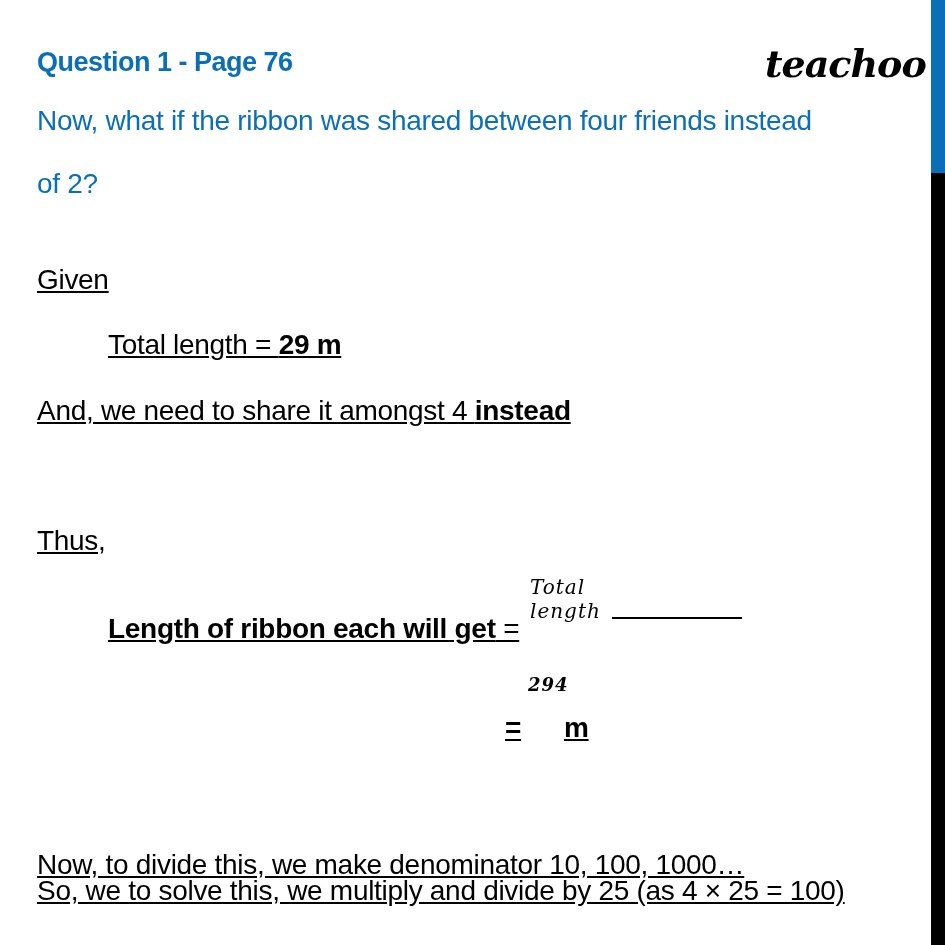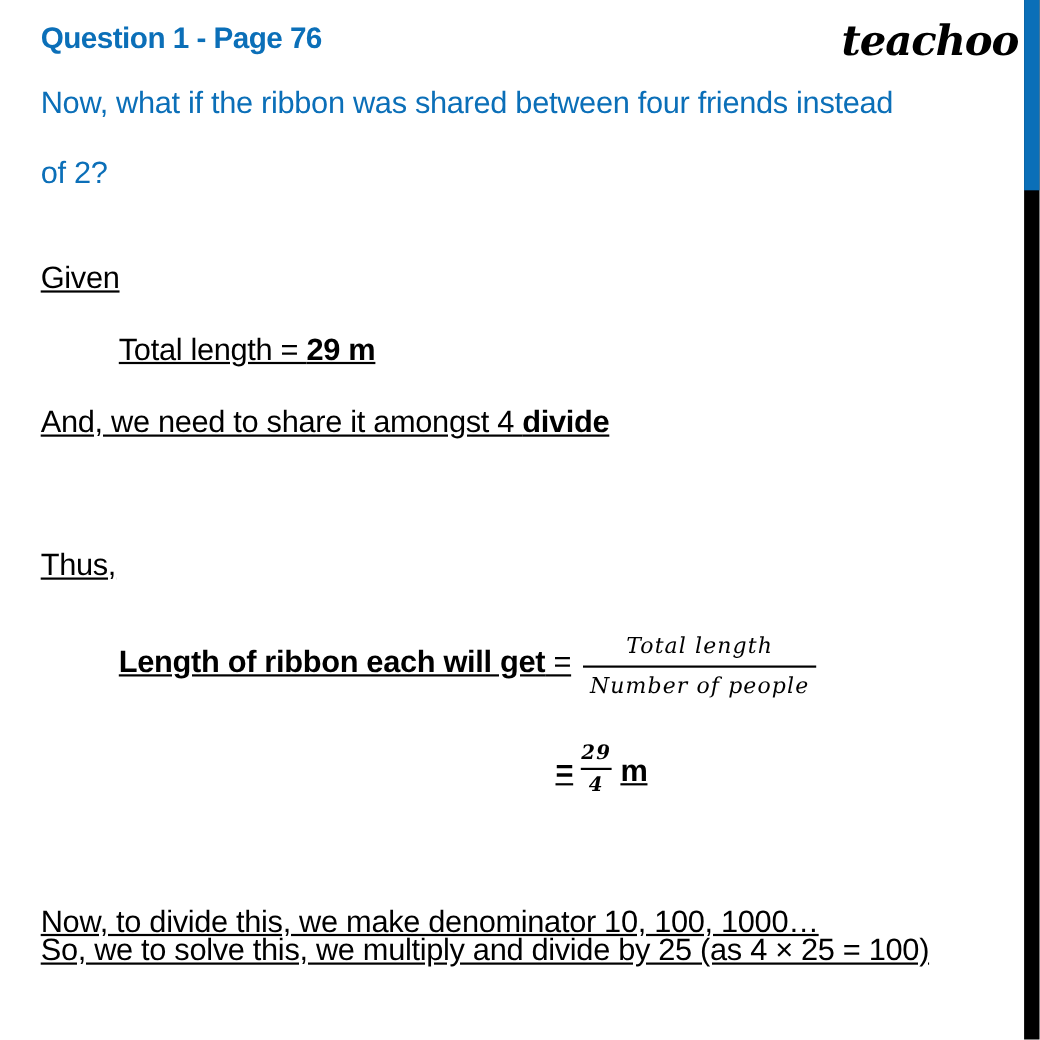--- a/index.html
+++ b/index.html
@@ -2,39 +2,39 @@
 <html><head>
   <meta charset="utf-8">
   <style>
     html, body { margin: 0; padding: 0; }
     body {
       width: 945px; height: 945px; position: relative; overflow: hidden;
       background: #ffffff;
       font-family: "Liberation Sans", sans-serif;
       color: #000;
     }
-    .abs { position: absolute; white-space: nowrap; }
+    .abs { position: absolute; white-space: nowrap; margin-top: 27px; }
     .title {
       left: 37px; top: 20px; font-size: 27px; font-weight: bold;
       color: #0b6fb8; letter-spacing: -0.5px;
     }
     .logo {
       left: 765px; top: 14px; font-size: 38px; font-weight: bold; font-style: italic;
       font-family: "DejaVu Serif", serif; color: #000000; letter-spacing: -1px;
     }
     .qline { left: 37px; font-size: 28px; color: #0b6fb8; letter-spacing: -0.3px; }
     .body-text { font-size: 28px; letter-spacing: -0.3px; text-decoration: underline; }
     .scrollbar-track {
       position: absolute; left: 931px; top: 0; width: 14px; height: 945px; background: #000;
     }
     .scrollbar-thumb {
       position: absolute; left: 931px; top: 0; width: 14px; height: 173px; background: #0b6fb8;
     }
     .frac {
-      position: absolute; display: flex; flex-direction: column; align-items: center;
+      position: absolute; display: flex; flex-direction: row; align-items: flex-end;
     }
     .frac .num, .frac .den {
       font-family: "DejaVu Serif", serif; font-style: italic; font-size: 20px; letter-spacing: 1px;
     }
     .frac .bar { height: 2px; background: #000; width: 100%; margin: 6px 0 4px 0; }
     .frac2 .num, .frac2 .den {
       font-family: "DejaVu Serif", serif; font-weight: bold; font-size: 18px;
     }
     .frac2 .bar { height: 2px; background: #000; width: 100%; margin: 3px 0 3px 0; }
   </style>
@@ -47,32 +47,31 @@
 <div class="abs qline" style="top:78px;text-align:center;">Now, what if the ribbon was shared between four friends instead</div>
 <div class="abs qline" style="top:141px;">of 2?</div>
 
 <div class="abs body-text" style="left:37px; top:237px;">Given</div>
 
 <div class="abs body-text" style="left:108px; top:302px;text-align:center;">
   <span>Total length = </span><b>29 m</b>
 </div>
 
 <div class="abs body-text" style="left:37px; top:368px;">
-  <span>And, we need to share it amongst 4 </span><b>divide</b>
+  <span>And, we need to share it amongst 4 </span><b>instead</b>
 </div>
 
 <div class="abs body-text" style="left:37px; top:498px;text-align:center;">Thus,</div>
 
 <div class="abs body-text" style="left:108px; top:586px;">
   <b>Length of ribbon each will get</b><span> = </span>
 </div>
 <div class="frac" style="left:530px; top:575px; width:212px;">
   <span class="num">Total length</span>
   <span class="bar"></span>
-  <span class="den">Number of people</span>
 </div>
 
 <div class="abs body-text" style="left:505px; top:685px; font-weight:bold;">=</div>
 <div class="frac frac2" style="left:528px; top:674px; width:28px;">
   <span class="num">29</span>
   <span class="bar"></span>
   <span class="den">4</span>
 </div>
 <div class="abs body-text" style="left:564px; top:685px; font-weight:bold;">m</div>
 

